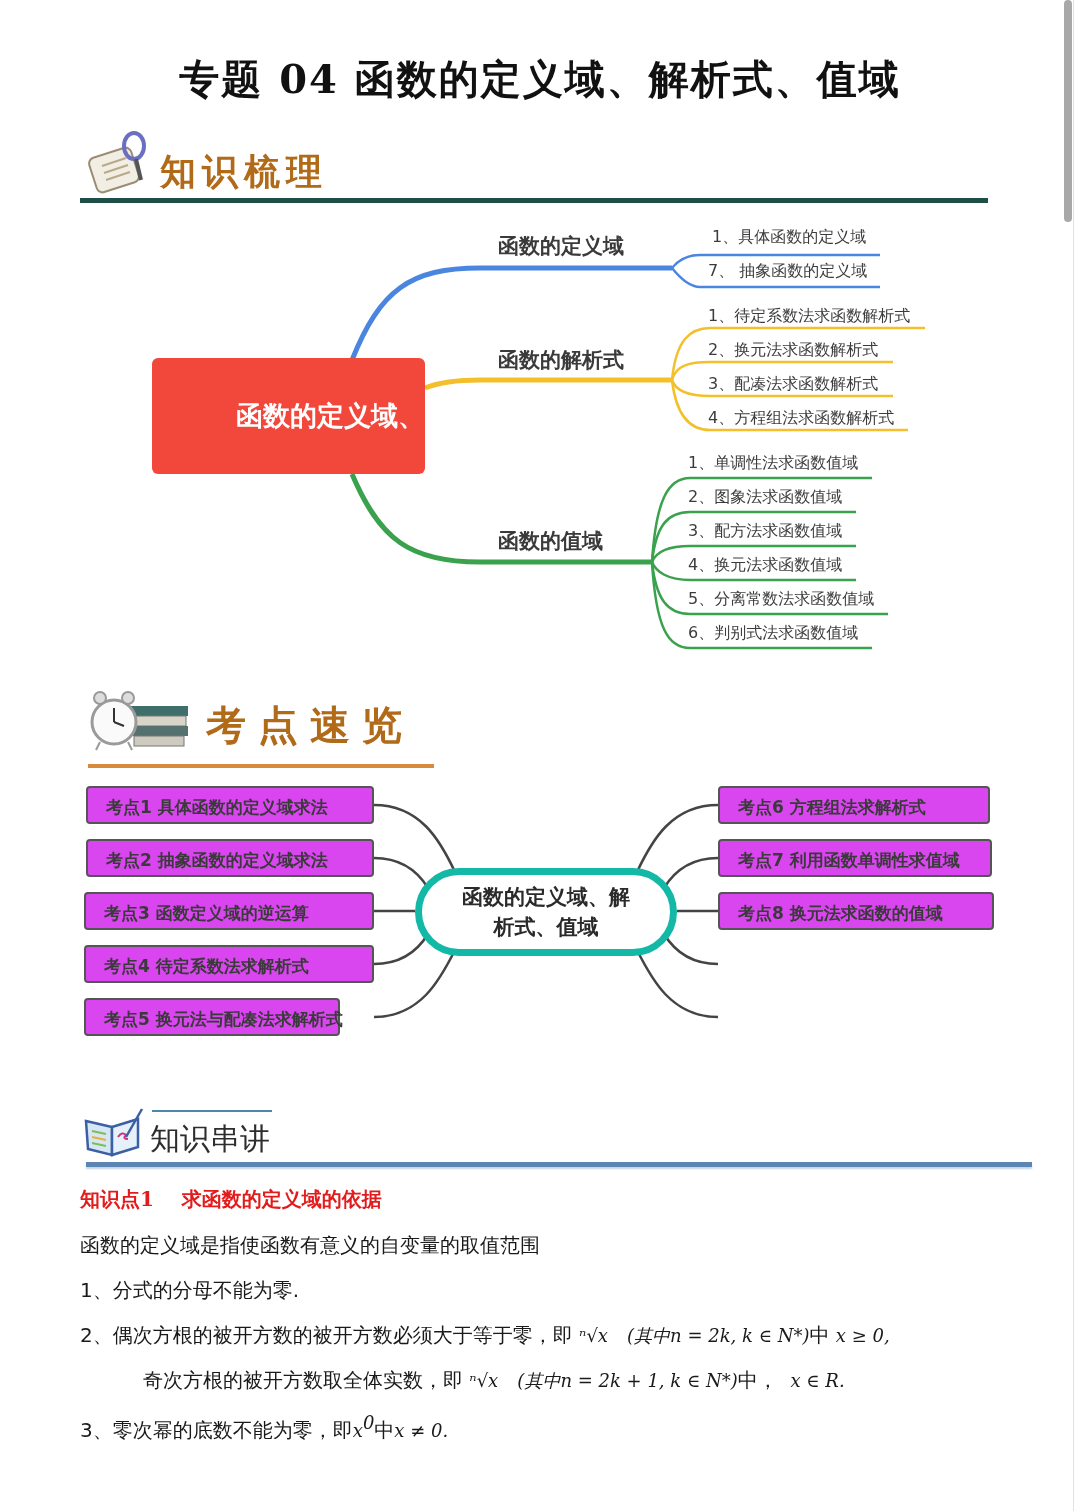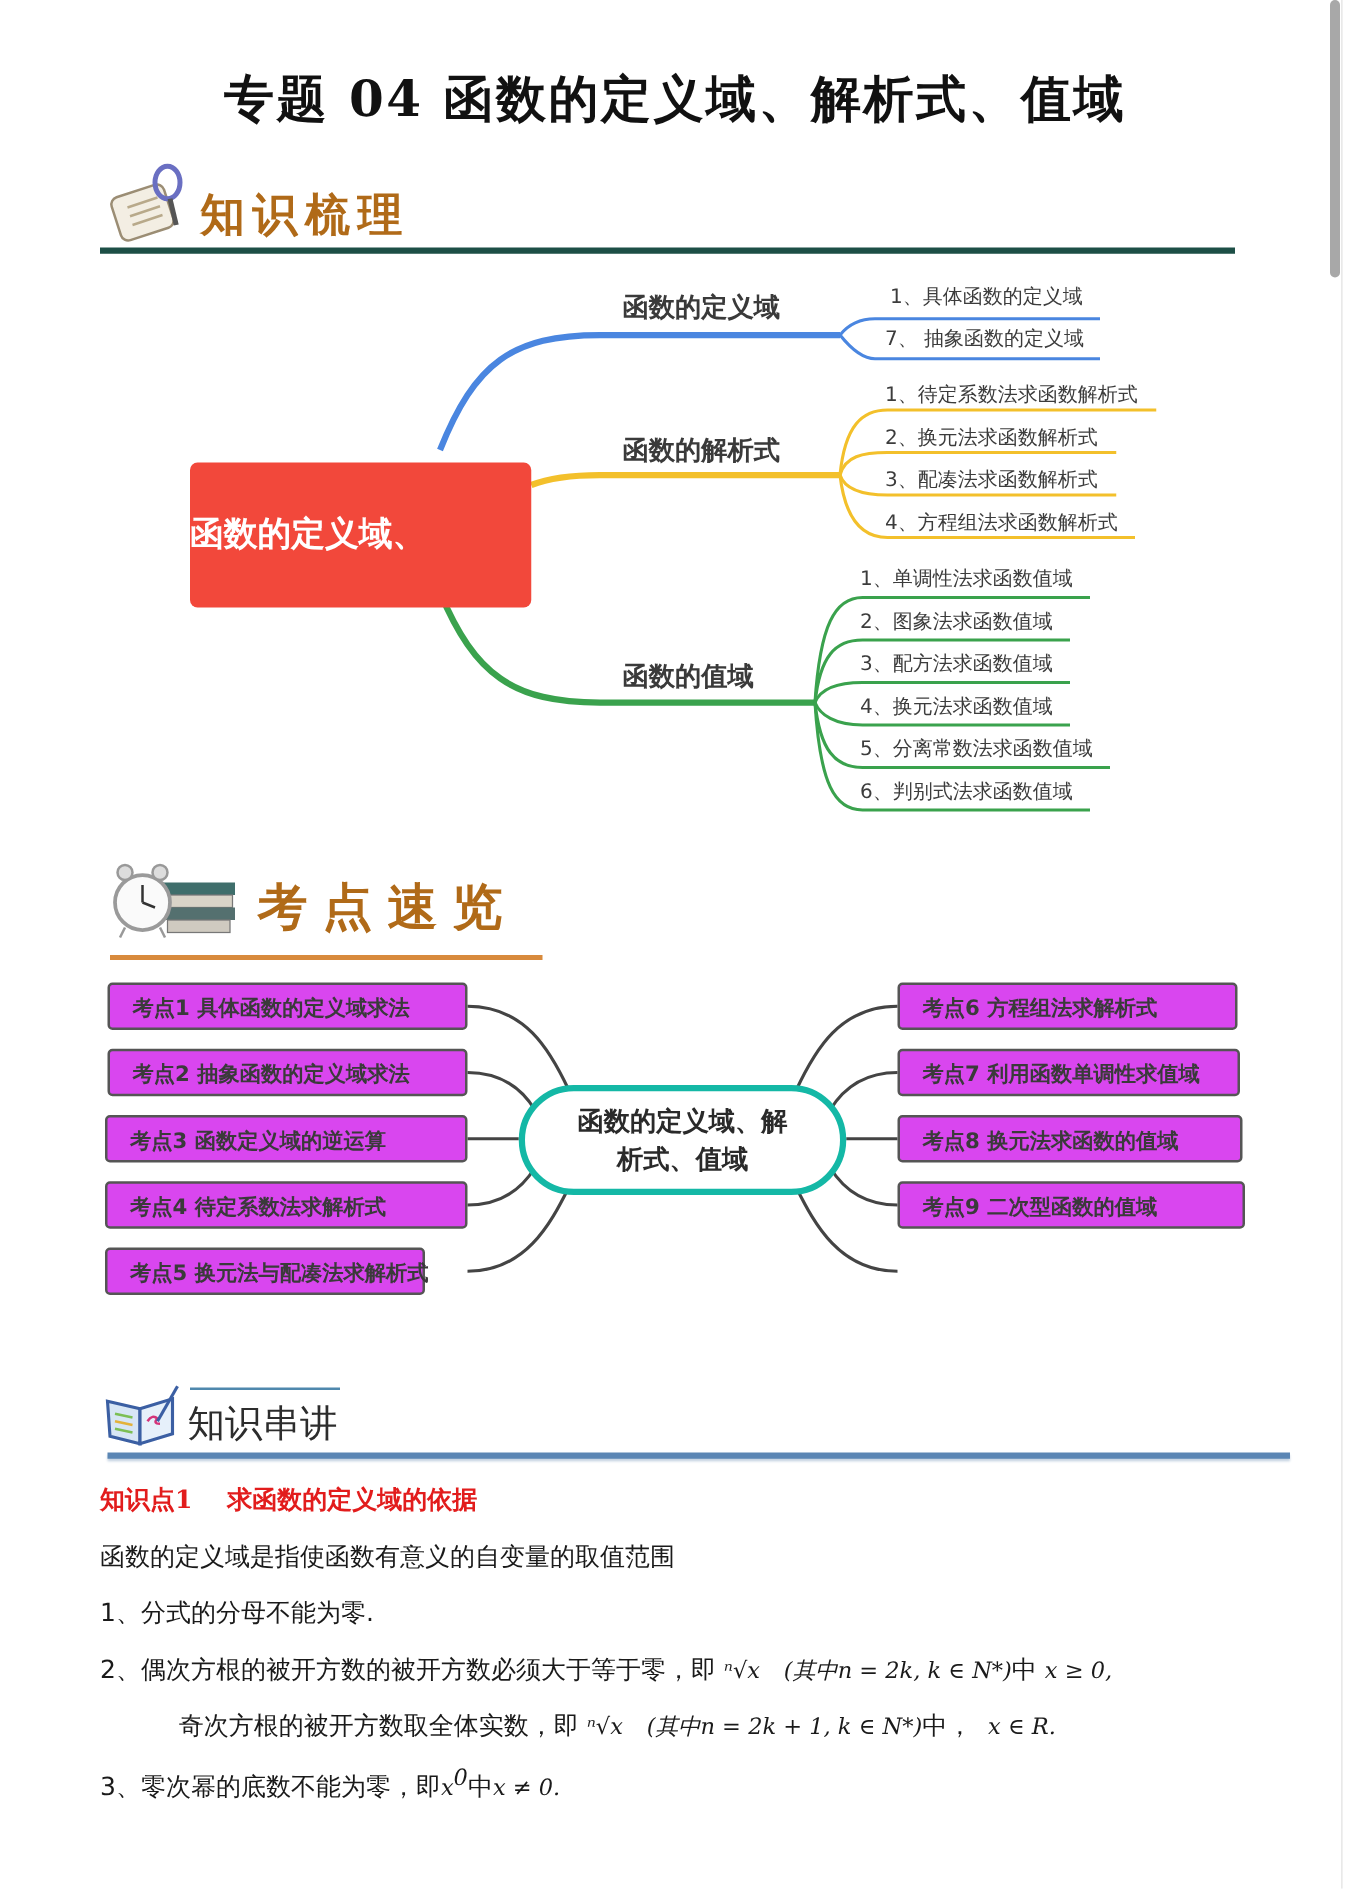--- a/index.html
+++ b/index.html
@@ -25,22 +25,22 @@
     font-size: 36px; color: #b06a18; letter-spacing: 6px; font-weight: bold;
   }
   .sec1 .rule { position: absolute; left: 0; top: 68px; width: 908px; height: 5px; background: #1d4f46; }
 
   
   .mm1 { position: absolute; left: 0; top: 210px; width: 1080px; height: 460px; }
   .mm1 svg { position: absolute; left: 0; top: 0; }
   .root-box {
     position: absolute; left: 152px; top: 148px; width: 273px; height: 116px;
     background: #f2483b; border-radius: 6px; color: #fff; font-weight: bold;
-    font-size: 27px; line-height: 38px; text-align: left;
-    display: flex; flex-direction: column; justify-content: center; margin-top: 12px;
+    font-size: 27px; line-height: 38px; text-align: right;
+    display: flex; flex-direction: column; justify-content: center;
   }
   .branch-label { position: absolute; font-size: 21px; font-weight: bold; color: #3a3a3a; }
   .leaf-label { position: absolute; font-size: 16px; color: #3c3c3c; white-space: nowrap; }
 
   
   .sec2 { left: 80px; top: 680px; width: 360px; height: 95px; }
   .sec2 .icon { position: absolute; left: 6px; top: 4px; width: 110px; height: 72px; }
   .sec2 .label {
     position: absolute; left: 126px; top: 18px; font-family: "DejaVu Serif", "Liberation Serif", serif;
     font-size: 40px; color: #b06a18; letter-spacing: 12px; font-weight: bold;
@@ -50,21 +50,21 @@
   
   .mm2 { position: absolute; left: 0; top: 780px; width: 1080px; height: 265px; }
   .mm2 svg { position: absolute; left: 0; top: 0; }
   .kp-box {
     position: absolute; height: 38px; border: 2px solid #555; border-radius: 4px; background: #d946ef;
     font-size: 17px; font-weight: bold; color: #3a3a3a; line-height: 38px; padding-left: 18px;
     box-sizing: border-box; white-space: nowrap;
   }
   .center-pill {
     position: absolute; left: 415px; top: 88px; width: 262px; height: 88px;
-    border: 5px solid #14b8a6; border-radius: 44px; background: #fff; box-sizing: border-box;
+    border: 7px solid #14b8a6; border-radius: 44px; background: #fff; box-sizing: border-box;
     font-size: 21px; font-weight: bold; color: #2a2a2a; text-align: center; line-height: 30px;
     display: flex; flex-direction: column; justify-content: center;
   }
 
   
   .sec3 { left: 80px; top: 1105px; width: 960px; height: 70px; }
   .sec3 .icon { position: absolute; left: 2px; top: 2px; width: 62px; height: 52px; }
   .sec3 .topline { position: absolute; left: 72px; top: 5px; width: 120px; height: 2px; background: #4f88ad; }
   .sec3 .label { position: absolute; left: 70px; top: 14px; font-size: 30px; color: #2d2d2d; }
   .sec3 .rule { position: absolute; left: 6px; top: 57px; width: 946px; height: 5px; background: #5b86b4; box-shadow: 0 2px 2px #c5d3e2; }
@@ -185,21 +185,20 @@
   <div class="kp-box" style="left:84px; top:218px; width:256px;">考点5  换元法与配凑法求解析式</div>
 
   <div class="center-pill">
     <span>函数的定义域、解</span>
     <span>析式、值域</span>
   </div>
 
   <div class="kp-box" style="left:718px; top:6px; width:272px;">考点6   方程组法求解析式</div>
   <div class="kp-box" style="left:718px; top:59px; width:274px;">考点7  利用函数单调性求值域</div>
   <div class="kp-box" style="left:718px; top:112px; width:276px;">考点8  换元法求函数的值域</div>
-  <div class="kp-box" style="left:718px; top:165px; width:278px;">考点9  二次型函数的值域</div>
 </div>
 
 <div class="sec-head sec3">
   <svg class="icon" viewBox="0 0 62 52">
     <path d="M4 14 L30 20 L30 48 L6 42 Z" fill="#d7e6f5" stroke="#3b5fa3" stroke-width="2.5"></path>
     <path d="M30 20 L56 12 L56 40 L30 48 Z" fill="#e6f0fa" stroke="#3b5fa3" stroke-width="2.5"></path>
     <line x1="10" y1="24" x2="24" y2="27" stroke="#7cbf54" stroke-width="2"></line>
     <line x1="10" y1="30" x2="24" y2="33" stroke="#e3b23a" stroke-width="2"></line>
     <line x1="10" y1="36" x2="24" y2="39" stroke="#7cbf54" stroke-width="2"></line>
     <path d="M36 30 q4 -6 8 -2 q-4 4 2 4" fill="none" stroke="#d4347a" stroke-width="2"></path>

